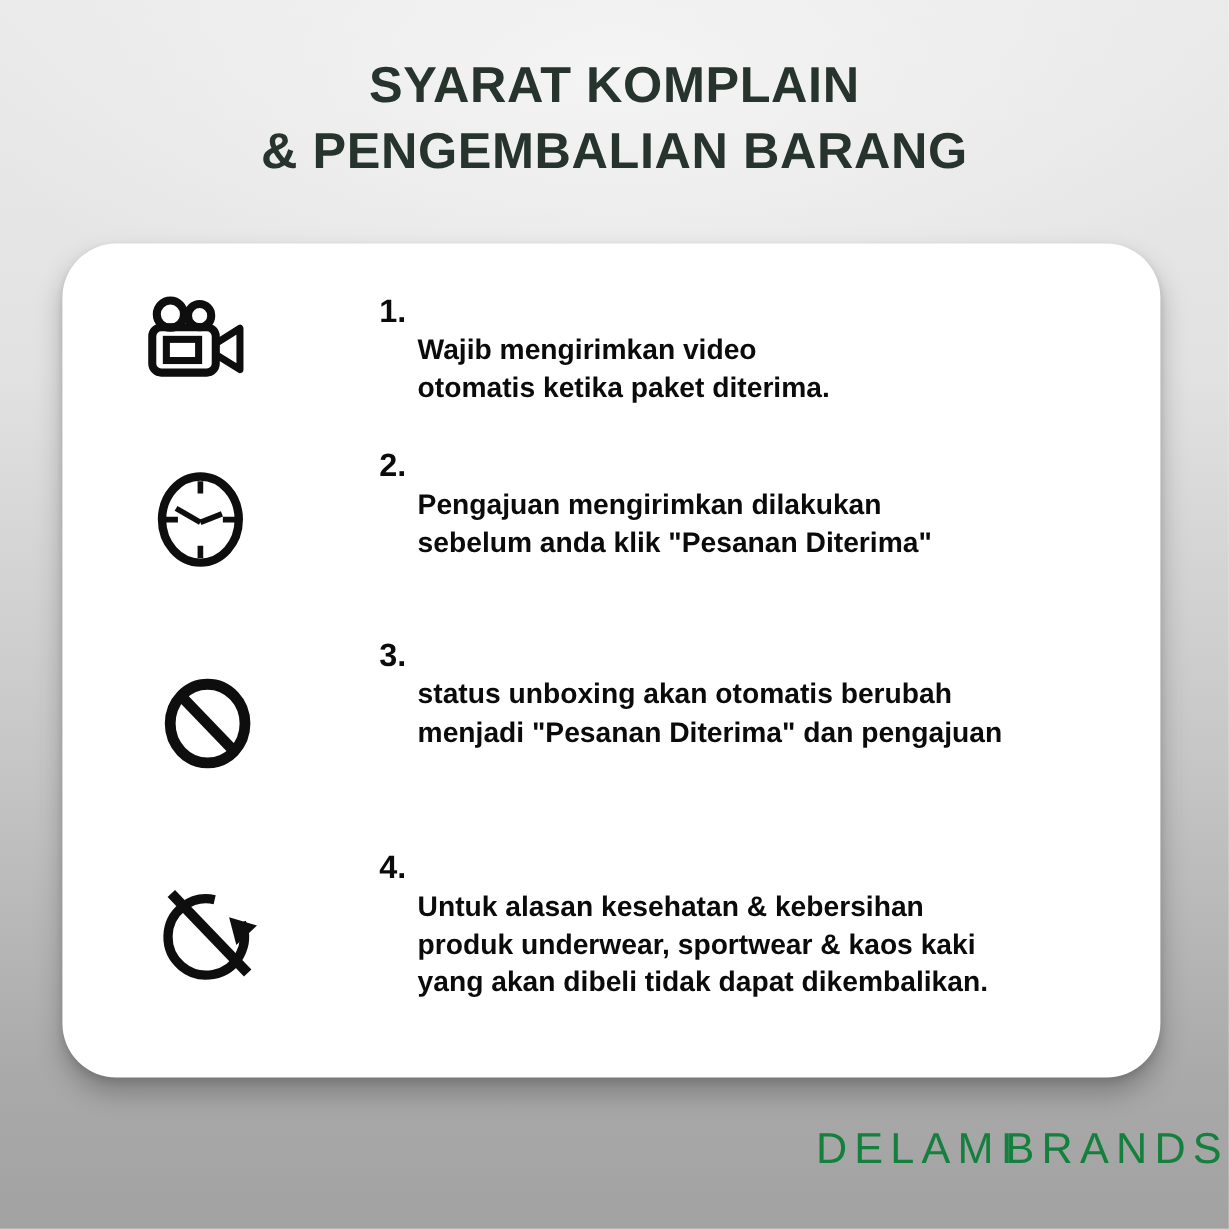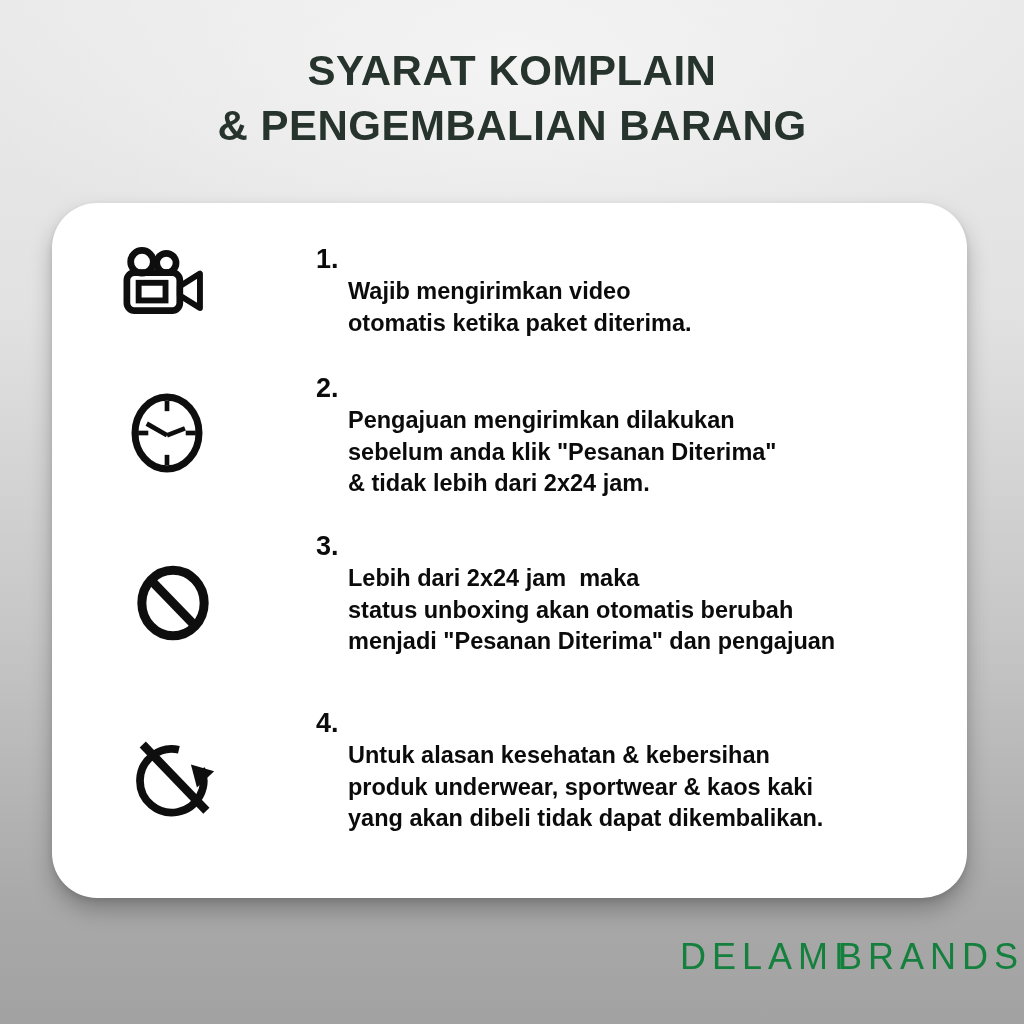--- a/index.html
+++ b/index.html
@@ -77,34 +77,32 @@
           <line x1="13" y1="55" x2="26" y2="55" stroke-width="6"></line>
           <line x1="74" y1="55" x2="87" y2="55" stroke-width="6"></line>
           <line x1="50" y1="58" x2="24" y2="43" stroke-width="6"></line>
           <line x1="50" y1="58" x2="73" y2="49" stroke-width="6"></line>
         </svg>
       </span>
       <div class="text">
         <div class="num">2.</div>
         <div class="line">Pengajuan mengirimkan dilakukan</div>
         <div class="line">sebelum anda klik "Pesanan Diterima"</div>
-        <div class="line">&amp; tidak lebih dari 2x24 jam.</div>
       </div>
     </section>
 
     <section class="item item3">
       <span class="icon icon3">
         <svg width="82" height="86" viewBox="0 0 100 100" fill="none" stroke="#0e0e0e">
           <ellipse cx="50" cy="50" rx="38" ry="40" stroke-width="11"></ellipse>
           <line x1="23" y1="22" x2="77" y2="78" stroke-width="11"></line>
         </svg>
       </span>
       <div class="text">
         <div class="num">3.</div>
-        <div class="line">Lebih dari 2x24 jam  maka</div>
         <div class="line">status unboxing akan otomatis berubah</div>
         <div class="line">menjadi "Pesanan Diterima" dan pengajuan</div>
       </div>
     </section>
 
     <section class="item item4">
       <span class="icon icon4">
         <svg width="86" height="92" viewBox="0 0 100 100" fill="none" stroke="#0e0e0e">
           <path d="M58 16 A37 37 0 1 0 84 38" stroke-width="9"></path>
           <polygon points="72,33 99,41 79,60" fill="#0e0e0e" stroke="none"></polygon>

